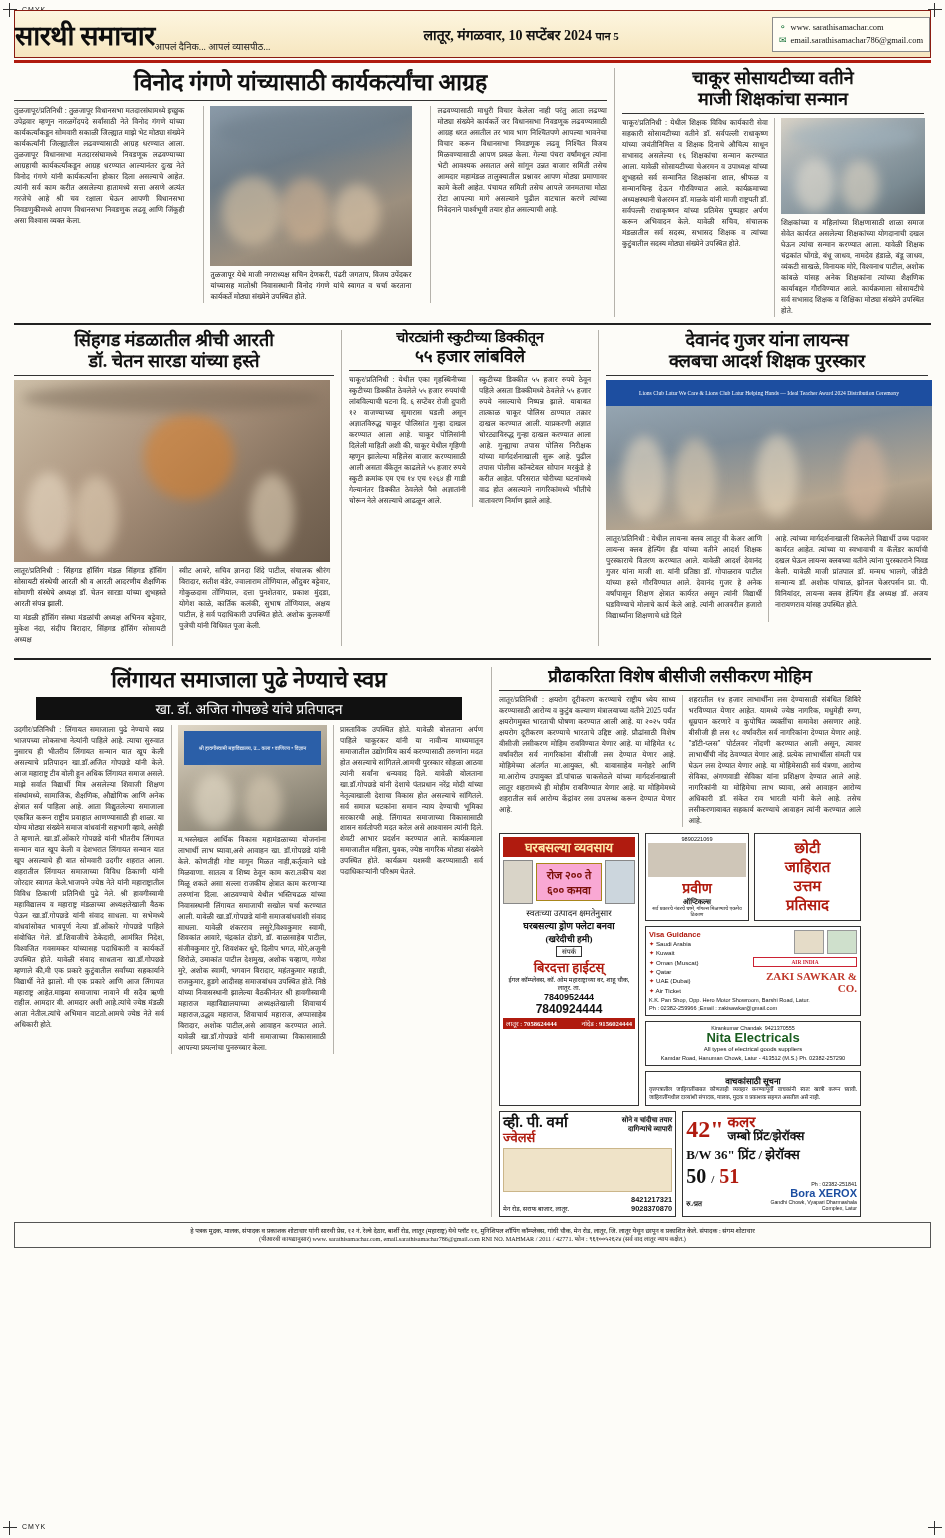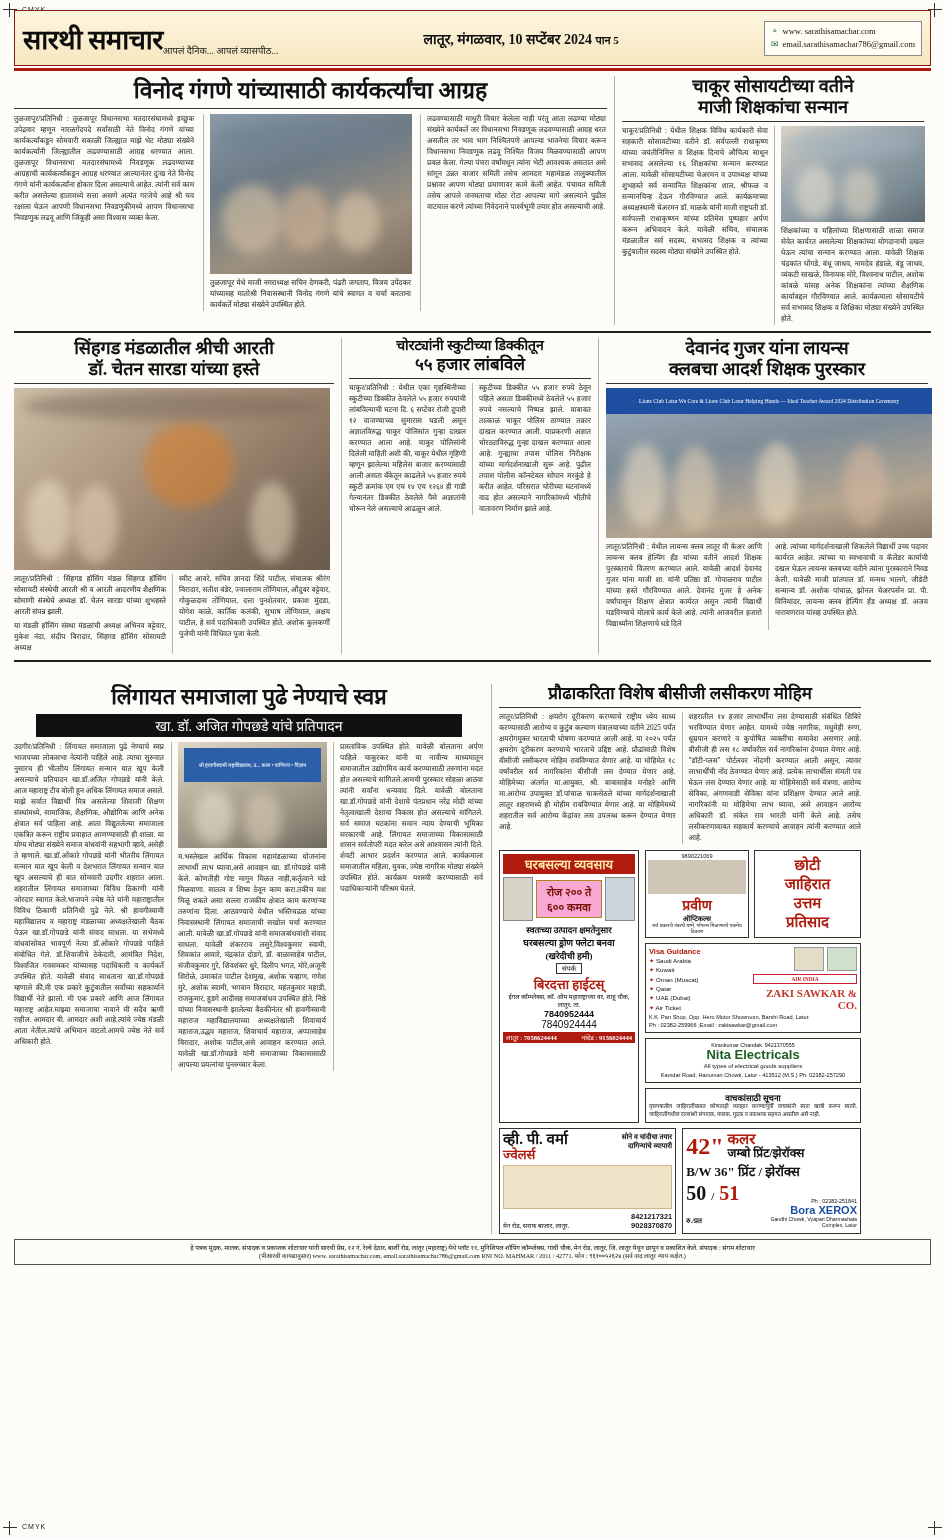--- a/index.html
+++ b/index.html
@@ -21,23 +21,23 @@
   .regmark { position: absolute; width: 14px; height: 14px; }
   .regmark::before, .regmark::after { content: ""; position: absolute; background: #333; }
   .regmark::before { left: 6px; top: 0; width: 1px; height: 14px; }
   .regmark::after { top: 6px; left: 0; height: 1px; width: 14px; }
   .cmyk { position: absolute; font-family: "Liberation Sans", sans-serif; font-size: 7px; letter-spacing: 1px; }
 
   
   .masthead {
     border: 1px solid #8a1c12;
     background: linear-gradient(#fdf6e0, #f6e6bf);
-    height: 56px;
+    height: 48px;
     display: flex; align-items: center;
-    padding: 0 8px;
+    padding: 0 0;
     position: relative;
   }
   .mast-logo {
     font-family: "Liberation Serif", serif;
     font-weight: bold;
     font-size: 27px;
     color: #0d0d0d;
     letter-spacing: -0.5px;
     white-space: nowrap;
   }
@@ -132,21 +132,21 @@
     </div>
   </div>
   <div class="mast-rule"></div>
 
   <div class="cols" style="margin-top:5px">
 
     <div class="col" style="width:593px">
       <div class="hl hl-lg" style="margin-top:2px">विनोद गंगणे यांच्यासाठी कार्यकर्त्यांचा आग्रह</div>
       <div class="ruledark" style="border-top:1px solid #333;margin:4px 0 5px"></div>
 
-      <div class="cols" style="gap:9px">
+      <div class="cols" style="gap:19px">
         <div style="width:180px">
           <div class="body-txt">तुळजापूर/प्रतिनिधी : तुळजापूर विधानसभा मतदारसंघामध्ये इच्छुक उपेद्रवार म्हणून नारळगेंदपदे सर्वांसाठी नेते विनोद गंगणे यांच्या कार्यकर्त्यांकडून सोमवारी सकाळी जिल्ह्यात माझे भेट मोठ्या संख्येने कार्यकर्त्यांनी जिल्ह्यातील लढवण्यासाठी आग्रह धरण्यात आला.
 तुळजापूर विधानसभा मतदारसंघामध्ये निवडणूक लढवण्याच्या आग्रहाची कार्यकर्त्यांकडून आग्रह धरण्यात आल्यानंतर दुःख नेते विनोद गंगणे यांनी कार्यकर्त्यांना होकार दिला असल्याचे आहेत. त्यांनी सर्व काम करीत असलेल्या हातामध्ये सत्ता असणे अत्यंत गरजेचे आहे श्री चव रक्षाला घेऊन आपणी विधानसभा निवडणुकीमध्ये आपण विधानसभा निवडणुक लढवू आणि जिंकूही असा विश्वास व्यक्त केला.</div>
         </div>
         <div class="vline" style="width:208px;padding-left:6px">
           <div class="photo p1" style="width:202px;height:160px;margin-bottom:4px">
             <div class="blur" style="width:60px;height:70px;left:12px;top:70px;background:#e0c9a8"></div>
             <div class="blur" style="width:50px;height:64px;left:70px;top:72px;background:#d8b896"></div>
             <div class="blur" style="width:46px;height:60px;left:124px;top:78px;background:#e6cfb0"></div>
             <div class="blur" style="width:190px;height:40px;left:6px;top:6px;background:#6f7f8c"></div>
@@ -239,21 +239,21 @@
         <div style="width:158px">
           <div class="body-txt">लातूर/प्रतिनिधी : येथील लायन्स क्लब लातूर वी केअर आणि लायन्स क्लब हेल्पिंग हँड यांच्या वतीने आदर्श शिक्षक पुरस्काराचे वितरण करण्यात आले. यावेळी आदर्श देवानंद गुजर यांना माजी शा. यांनी प्रतिष्ठा डॉ. गोपाळराव पाटील यांच्या हस्ते गौरविण्यात आले. देवानंद गुजर हे अनेक वर्षांपासून शिक्षण क्षेत्रात कार्यरत असून त्यांनी विद्यार्थी घडविण्याचे मोलाचे कार्य केले आहे. त्यांनी आजवरील हजारो विद्यार्थ्यांना शिक्षणाचे धडे दिले</div>
         </div>
         <div class="vline" style="width:162px;padding-left:6px">
           <div class="body-txt">आहे. त्यांच्या मार्गदर्शनाखाली शिकलेले विद्यार्थी उच्च पदावर कार्यरत आहेत. त्यांच्या या स्वभावाची व कॅलेंडर कार्याची दखल घेऊन लायन्स क्लबच्या वतीने त्यांना पुरस्काराने निवड केली. यावेळी माजी प्रांतपाल डॉ. मन्मथ भालगे, जीडेटी सन्मान्य डॉ. अशोक पांचाळ, झोनल चेअरपर्सन प्रा. पी. विनियांदर, लायन्स क्लब हेल्पिंग हँड अध्यक्ष डॉ. अजय नारायणराव यांसह उपस्थित होते.</div>
         </div>
       </div>
     </div>
   </div>
 
-  <div class="cols" style="margin-top:6px;border-top:2px solid #222;padding-top:22px">
+  <div class="cols" style="margin-top:12px;border-top:2px solid #222;padding-top:7px">
 
     <div class="col" style="width:470px">
       <div class="hl" style="font-size:22px">लिंगायत समाजाला पुढे नेण्याचे स्वप्न</div>
       <div style="background:#111;color:#fff;text-align:center;font-size:14px;font-weight:normal;margin:5px 22px 5px;padding:2px 0">खा. डॉ. अजित गोपछडे यांचे प्रतिपादन</div>
       <div class="cols" style="gap:7px">
         <div style="width:150px">
           <div class="body-txt">उदगीर/प्रतिनिधी : लिंगायत समाजाला पुढे नेण्याचे स्वप्न भाजपच्या लोकसभा नेत्यांनी पाहिले आहे. त्याचा सुरुवात नुसारच ही भीतरीय लिंगायत सन्मान यात खूप केली असल्याचे प्रतिपादन खा.डॉ.अजित गोपछडे यांनी केले. आज महाराष्ट्र टीव बोली हून अधिक लिंगायत समाज असले. माझे सर्वात विद्यार्थी मित्र असलेल्या शिवाजी शिक्षण संस्थांमध्ये, सामाजिक, शैक्षणिक, औद्योगिक आणि अनेक क्षेत्रात सर्व पाहिला आहे. आता विद्युतलेल्या समाजाला एकत्रित करून राष्ट्रीय प्रवाहात आणण्यासाठी ही शाळा. या योग्य मोठ्या संख्येने समाज बांधवांनी सहभागी व्हावे, असेही ते म्हणाले.
 खा.डॉ.ओंकारे गोपछडे यांनी भीतरीय लिंगायत सन्मान यात खूप केली व देशभरात लिंगायत सन्मान यात खूप असल्याचे ही बात सोमवारी उदगीर शहरात आला. शहरातील लिंगायत समाजाच्या विविध ठिकाणी यांनी जोरदार स्वागत केले.भाजपने ज्येष्ठ नेते यांनी महाराष्ट्रातील विविध ठिकाणी प्रतिनिधी पुढे नेले.
 श्री हावगीस्वामी महाविद्यालय व महाराष्ट्र मंडळाच्या अध्यक्षतेखाली बैठक पेऊन खा.डॉ.गोपछडे यांनी संवाद साधला.
 या सभेमध्ये बांधवांसोबत भावपूर्ण नेत्या डॉ.ओंकारे गोपछडे पाहिले संबोधित गेले. डॉ.शिवाजीचे ठेकेदारी, आमंत्रित निदेश, विश्वजित गवसमकर यांच्यासह पदाधिकारी व कार्यकर्ते उपस्थित होते.
@@ -295,30 +295,30 @@
 
       <div class="cols" style="gap:6px;margin-top:6px">
 
         <div class="ad" style="width:214px;padding:3px;background:#fff">
           <div style="background:#b01b0f;color:#ffe9a8;text-align:center;font-weight:bold;font-size:13px;padding:1px 0">घरबसल्या व्यवसाय</div>
           <div style="display:flex;align-items:center;gap:3px;margin-top:3px">
             <div style="width:30px;height:44px;background:#d9d4c8;border:1px solid #888"></div>
             <div style="flex:1;text-align:center;background:#f9a8d4;border:1px solid #a8861a;font-weight:bold;font-size:11px;padding:3px 0;color:#7a1008">रोज २०० ते ६०० कमवा</div>
             <div style="width:30px;height:44px;background:#ccd6dd;border:1px solid #888"></div>
           </div>
-          <div class="center" style="font-size:8.6px;font-weight:bold;margin-top:3px">स्वतःच्या उत्पादन क्षमतेनुसार</div>
+          <div class="center" style="font-size:8.6px;font-weight:normal;margin-top:3px">स्वतःच्या उत्पादन क्षमतेनुसार</div>
           <div class="center" style="font-size:9.4px;font-weight:bold">घरबसल्या ड्रोण फ्लेटा बनवा</div>
           <div class="center" style="font-size:9px;font-weight:bold">(खरेदीची हमी)</div>
           <div class="center" style="font-size:7px;margin-top:1px">
             <span style="border:1px solid #333;padding:0 5px;display:inline-block">संपर्क</span>
           </div>
           <div class="center" style="font-size:13px;font-weight:bold;color:#b01b0f;margin-top:1px">बिरदत्ता हाईटस्</div>
           <div class="center" style="font-size:6.4px;line-height:1.3">ईगल कॉम्प्लेक्स, कॉ. ओम महाराष्ट्राच्या वर, शाहू चौक, लातूर. ता.</div>
           <div class="center sans" style="font-size:9px;font-weight:bold">7840952444</div>
-          <div class="center sans" style="font-size:10px;font-weight:normal">7840924444</div>
+          <div class="center sans" style="font-size:12px;font-weight:bold">7840924444</div>
           <div style="display:flex;justify-content:space-between;font-size:6.6px;background:#b01b0f;color:#fff;padding:1px 3px;margin-top:2px">
             <span>
               <span>लातूर :</span>
               <span style="font-weight:bold">7058624444</span>
             </span>
             <span>
               <span>नांदेड :</span>
               <span style="font-weight:bold">9156024444</span>
             </span>
           </div>

